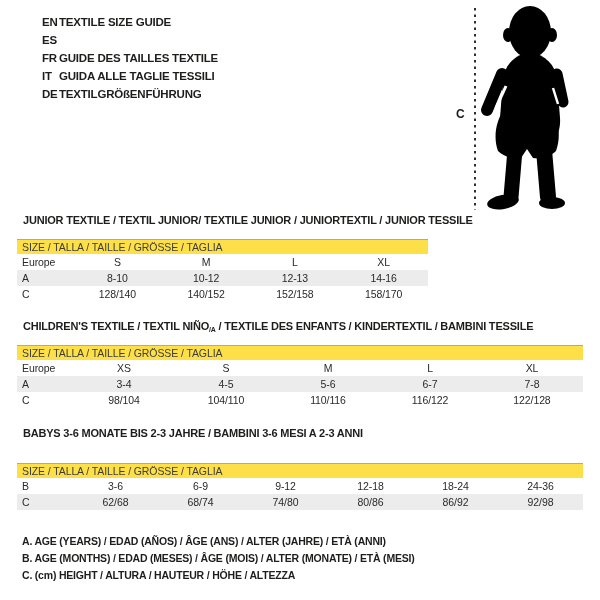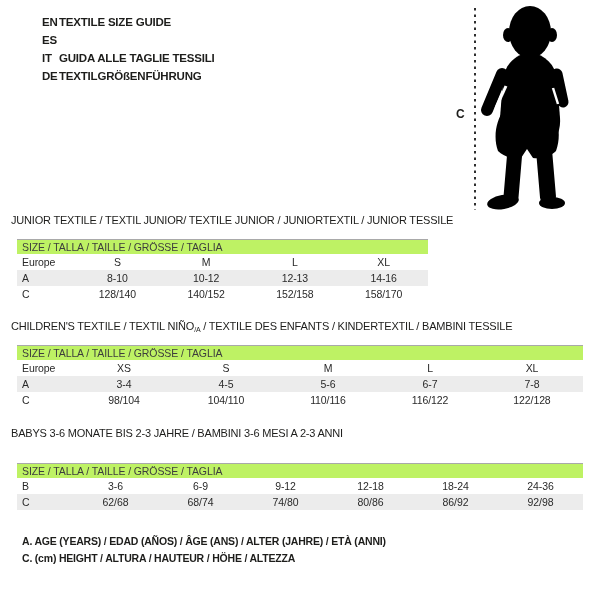--- a/index.html
+++ b/index.html
@@ -11,53 +11,57 @@
     overflow:hidden;
   }
   
   .lang-list { position:absolute; left:22px; top:13px; }
   .lang-row { display:flex; height:18px; line-height:18px; font-size:11.5px; font-weight:bold; letter-spacing:-0.2px; }
   .lang-code { width:37px;padding-left:20px; }
   
   .figure-svg { position:absolute; left:440px; top:0; width:160px; height:220px; }
   .figure-c { position:absolute; left:456px; top:107px; font-size:12px; font-weight:bold; }
   
-  .tbl-title { position:absolute; left:11px; font-size:11px; font-weight:normal; letter-spacing:-0.2px; white-space:nowrap; }
+  .tbl-title { position:absolute; left:23px; font-size:11px; font-weight:bold; letter-spacing:-0.2px; white-space:nowrap; }
   .t1-title { top:214px; }
   .t2-title { top:320px; }
   .t3-title { top:425px; line-height:16px; }
   .t2-title sub { font-size:7px; vertical-align:-2px; }
   
   .tbl { position:absolute; left:17px; font-size:10.5px; letter-spacing:-0.1px; }
   .t1 { top:239px; width:411px; }
   .t2 { top:345px; width:566px; }
   .t3 { top:463px; width:566px; }
   .thead {
     height:15px; display:flex; align-items:center;
-    background:#bef264; border-top:1px solid #a9a9a9;
+    background:#fde047; border-top:1px solid #a9a9a9;
     padding-left:5px; color:#3d3d3d;
   }
   .trow { display:flex; height:16px; align-items:center; color:#2a2a2a; }
   .trow.shaded { background:#ececec; }
   .cell-label { width:56px; padding-left:5px; text-align:left; }
   .cell { flex:1; text-align:center; }
   
   .legend { position:absolute; left:22px; top:533px; }
   .legend-row { height:17px; line-height:17px; font-size:10.5px; font-weight:bold; letter-spacing:-0.2px; white-space:nowrap; }
 </style>
 </head>
 <body>
 
 <div class="lang-list">
   <div class="lang-row">
     <span class="lang-code">EN</span>
     <span class="lang-label">TEXTILE SIZE GUIDE</span>
   </div>
   <div class="lang-row">
     <span class="lang-code">ES</span>
+  </div>
+  <div class="lang-row">
+    <span class="lang-code">FR</span>
+    <span class="lang-label">GUIDE DES TAILLES TEXTILE</span>
   </div>
   <div class="lang-row">
     <span class="lang-code">IT</span>
     <span class="lang-label">GUIDA ALLE TAGLIE TESSILI</span>
   </div>
   <div class="lang-row">
     <span class="lang-code">DE</span>
     <span class="lang-label">TEXTILGRÖßENFÜHRUNG</span>
   </div>
 </div>
@@ -157,14 +161,15 @@
     <span class="cell">68/74</span>
     <span class="cell">74/80</span>
     <span class="cell">80/86</span>
     <span class="cell">86/92</span>
     <span class="cell">92/98</span>
   </div>
 </div>
 
 <div class="legend">
   <div class="legend-row">A. AGE (YEARS) / EDAD (AÑOS) / ÂGE (ANS) / ALTER (JAHRE) / ETÀ (ANNI)</div>
+  <div class="legend-row">B. AGE (MONTHS) / EDAD (MESES) / ÂGE (MOIS) / ALTER (MONATE) / ETÀ (MESI)</div>
   <div class="legend-row">C. (cm) HEIGHT / ALTURA / HAUTEUR / HÖHE / ALTEZZA</div>
 </div>
 
 </body></html>

